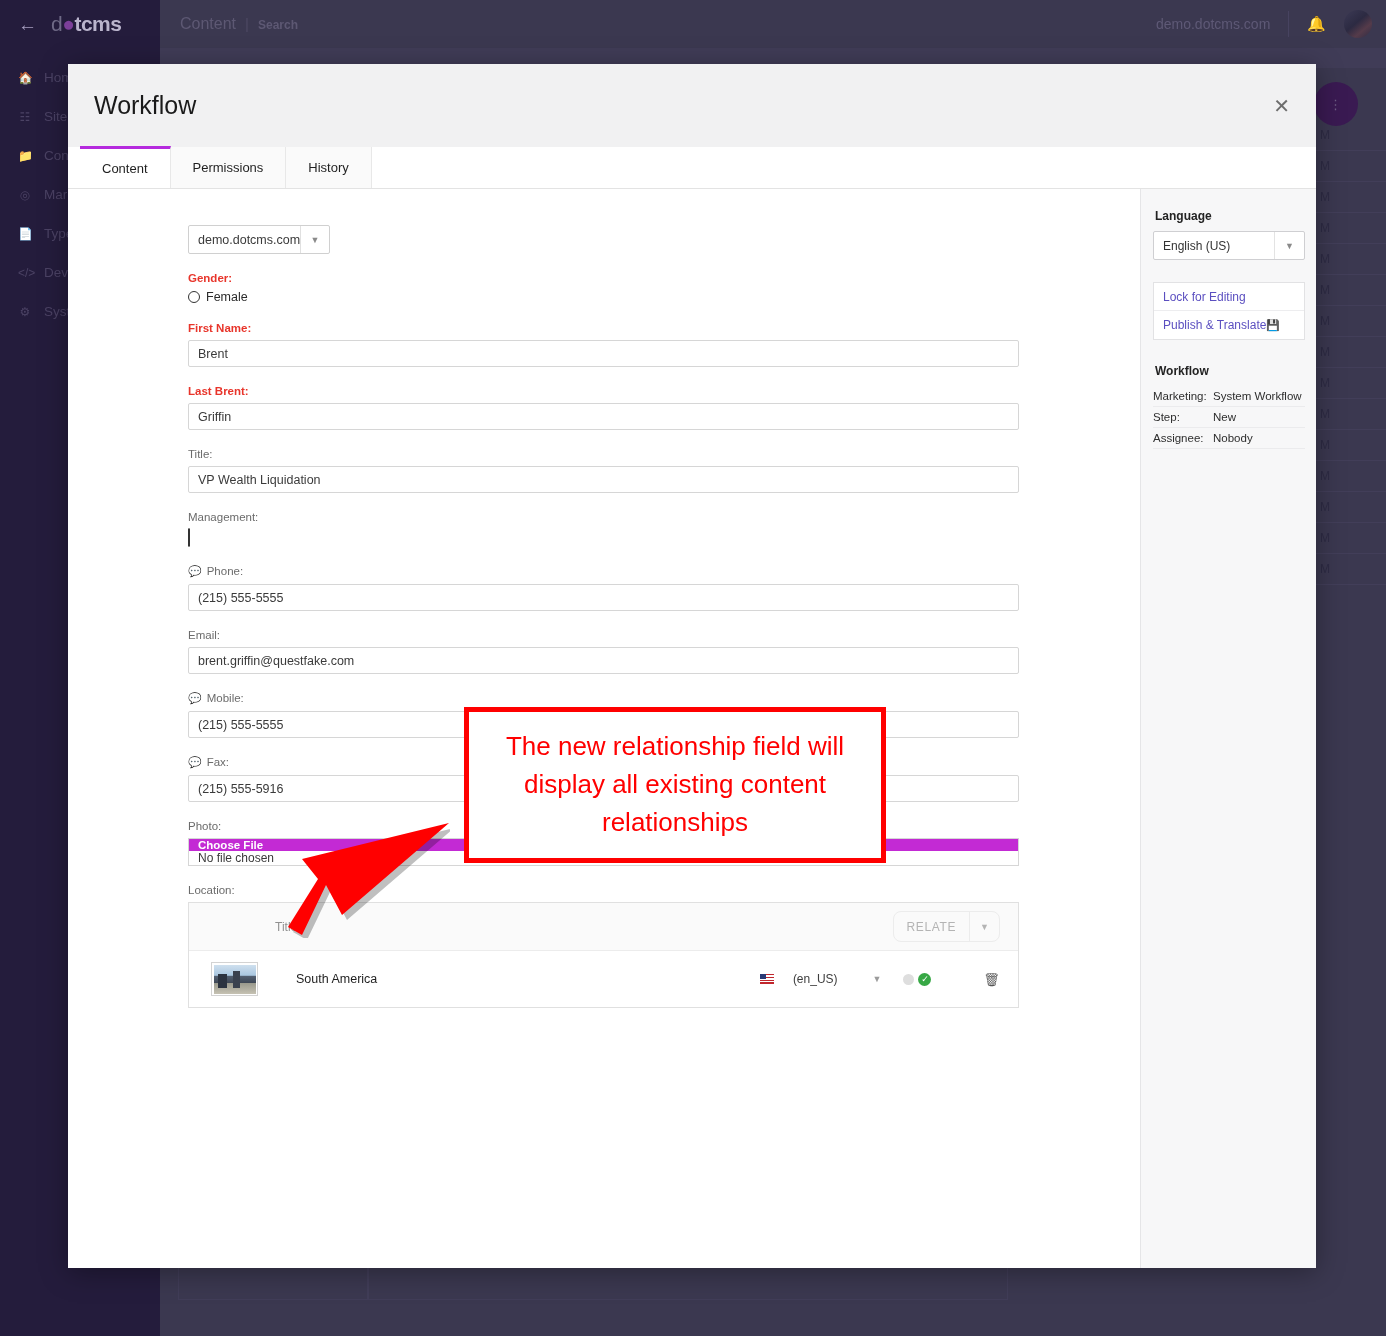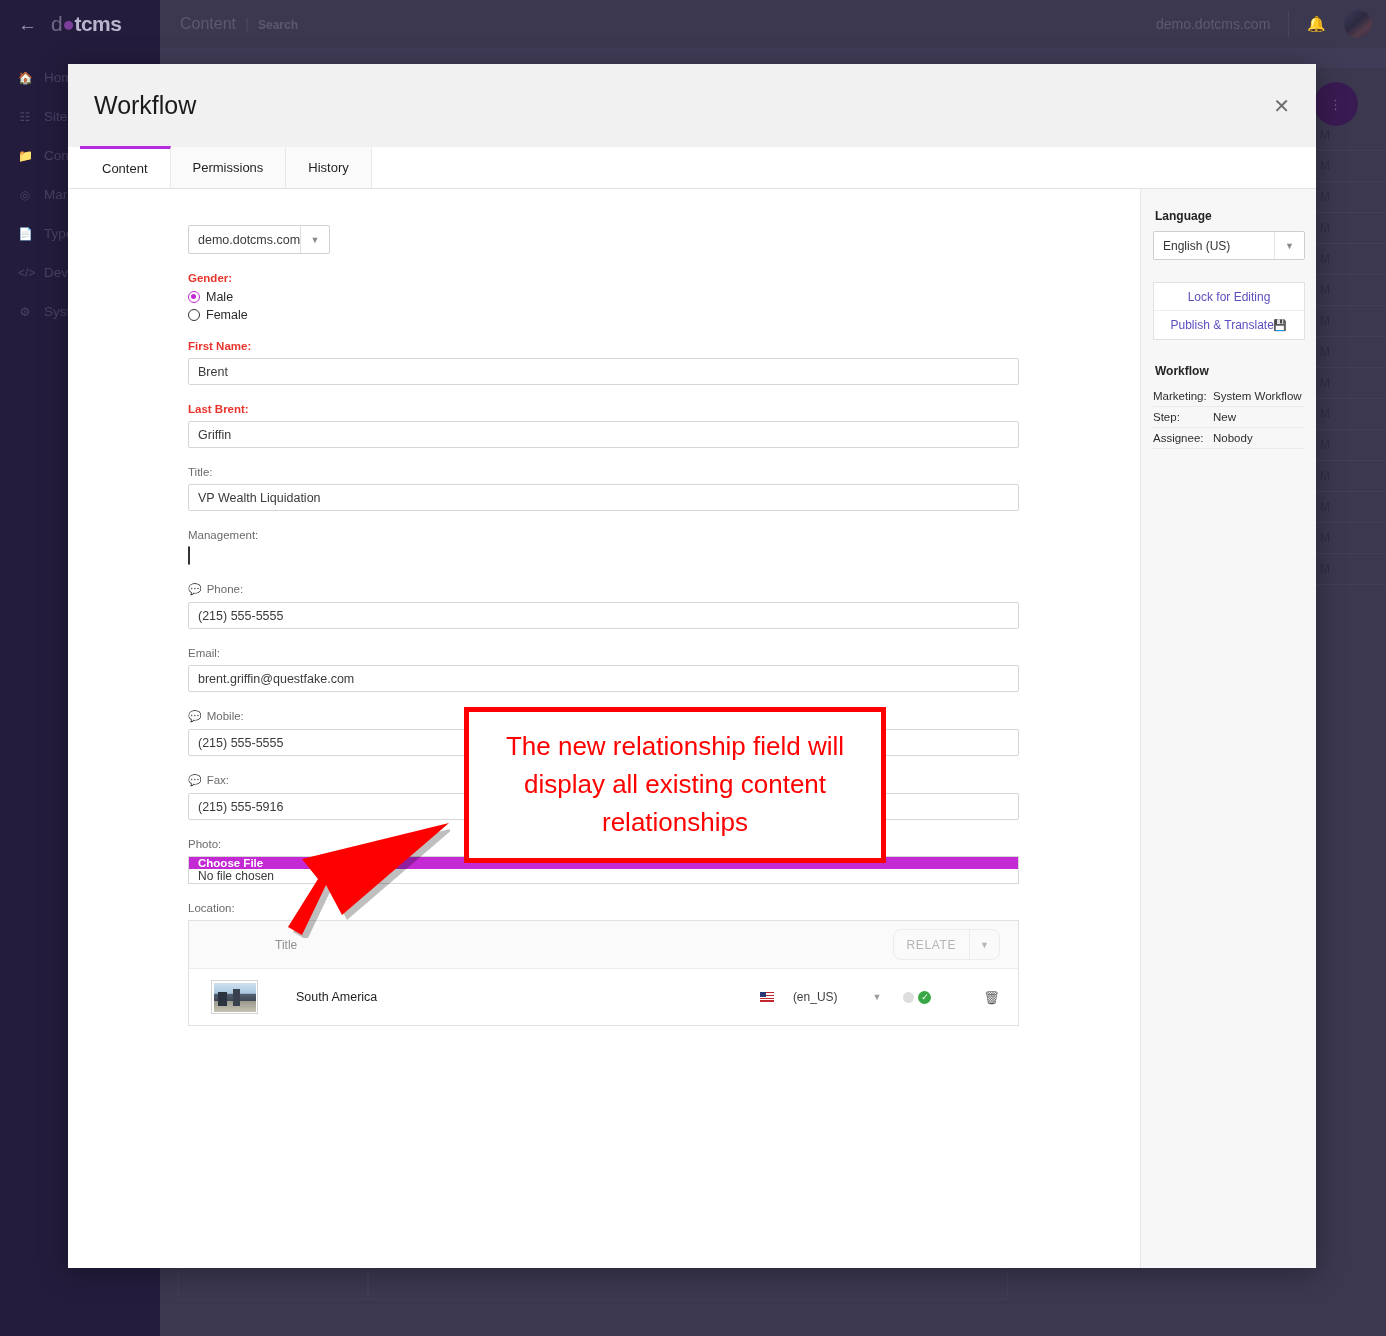--- a/index.html
+++ b/index.html
@@ -202,21 +202,21 @@
   
   .sc-h { font-size: 12px; font-weight: 700; color: #232323; margin: 6px 0 8px 2px; }
   .lang-sel {
     display: flex; width: 152px; height: 29px; border: 1px solid #cfcfd2;
     background: #fff; border-radius: 2px; margin-bottom: 22px;
   }
   .lang-sel .v { flex: 1; display: flex; align-items: center; padding-left: 9px; font-size: 12px; color: #333; }
   .lang-sel .c { width: 30px; border-left: 1px solid #e3e3e3; display: flex; align-items: center; justify-content: center; color: #8a8a8a; font-size: 9px; }
   .act-box { width: 152px; border: 1px solid #e2e2e4; background: #fff; margin-bottom: 24px; }
   .act {
-    height: 28px; display: flex; align-items: center; justify-content: center;
+    height: 28px; display: flex; align-items: center; justify-content: flex-start;
     padding: 0 9px; font-size: 12px; color: #5b4fc0; border-bottom: 1px solid #ededef;
   }
   .act:last-child { border-bottom: none; }
   .act .sv { color: #8f88cf; font-size: 11px; }
   .wf-row { display: flex; width: 152px; height: 21px; align-items: center; border-bottom: 1px solid #ebebed; font-size: 11.5px; }
   .wf-k { width: 60px; color: #2e2e2e; }
   .wf-v { color: #2e2e2e; }
 
   
   #anno-box {
@@ -337,24 +337,20 @@
 
       <div class="fld">
         <div class="sel-wrap">
           <div class="sel-val">demo.dotcms.com</div>
           <div class="sel-btn">▼</div>
         </div>
       </div>
 
       <div class="fld">
         <span class="lbl req">Gender:</span>
-        <div class="radio-row">
-          <span class="rad on"></span>
-          <span>Male</span>
-        </div>
         <div class="radio-row">
           <span class="rad"></span>
           <span>Female</span>
         </div>
       </div>
 
       <div class="fld">
         <span class="lbl req">First Name:</span>
         <input class="txt" value="Brent" style="">
       </div>

